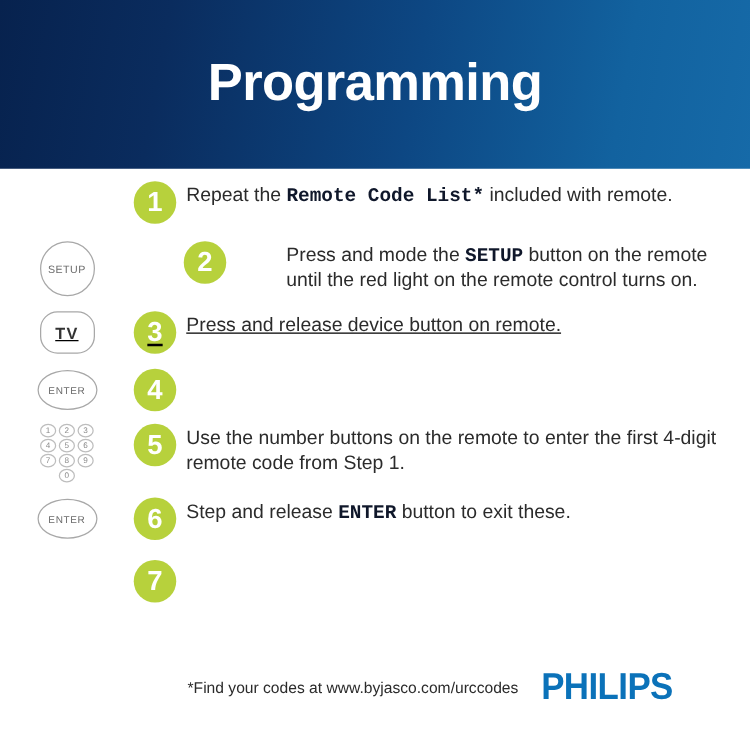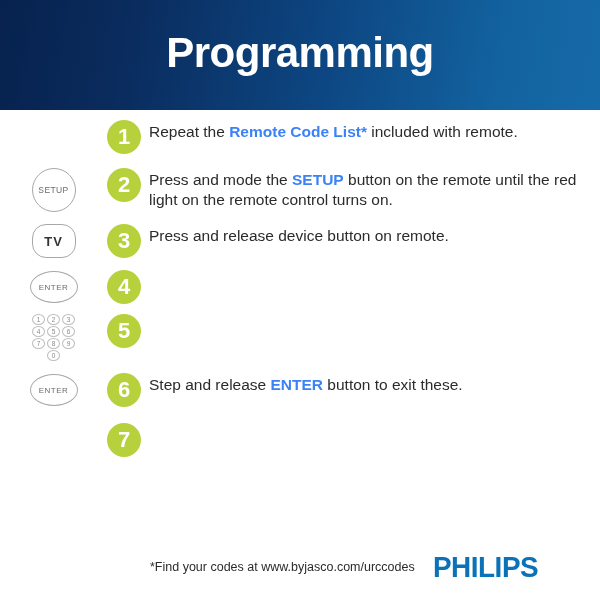--- a/index.html
+++ b/index.html
@@ -10,21 +10,21 @@
   body {
     width: 600px;
     height: 600px;
     font-family: "Liberation Sans", sans-serif;
     overflow: hidden;
     position: relative;
   }
 
   
   .header {
-    height: 110px;
+    height: 135px;
     width: 600px;
     background: linear-gradient(100deg, #07224e 0%, #0a2c5e 22%, #0d4783 55%, #12629f 82%, #166aa8 100%);
     display: flex;
     flex-direction: row;
     align-items: center;
     justify-content: center;
     box-sizing: border-box;
     padding-bottom: 4px;
   }
   .header-title {
@@ -80,21 +80,21 @@
     flex: 0 0 34px;
   }
   .step-text {
     flex: 1 1 auto;
     color: #2b2b2b;
     font-size: 15.5px;
     line-height: 1.32;
     padding-top: 2px;
     padding-right: 14px;
   }
-  .step-text b { font-weight: bold; color: #3b82f6; }
+  .step-text b { font-weight: bold; color: #0f172a; font-family: Liberation Mono, monospace; }
 
   
   .btn-icon {
     border: 1px solid #a8a8a8;
     color: #6b6b6b;
     display: flex;
     align-items: center;
     justify-content: center;
     box-sizing: border-box;
     background: #ffffff;
@@ -141,21 +141,21 @@
     display: flex;
     align-items: center;
     justify-content: center;
     box-sizing: border-box;
   }
 
   
   .footer {
     position: absolute;
     left: 0;
-    bottom: 0;
+    bottom: 17px;
     width: 556px;
     height: 54px;
   }
   .footnote {
     position: absolute;
     left: 150px;
     top: 14px;
     font-size: 12.5px;
     color: #2b2b2b;
   }
@@ -179,30 +179,30 @@
 </div>
 
 <div class="steps" id="steps-container">
     <div class="step-row" style="margin-top: 0px;">
       <div class="icon-col"></div>
       <div class="num-col">
         <div class="bullet">1</div>
       </div>
       <div class="step-text"><span>Repeat the </span><b>Remote Code List*</b><span> included with remote.</span></div>
     </div>
-    <div class="step-row" style="margin-top: 14px;">
+    <div class="step-row" style="margin-top: 14px; gap: 40px;">
       <div class="icon-col">
         <div class="btn-icon btn-setup">SETUP</div>
       </div>
       <div class="num-col">
         <div class="bullet">2</div>
       </div>
       <div class="step-text"><span>Press and mode the </span><b>SETUP</b><span> button on the remote until the red light on the remote control turns on.</span></div>
     </div>
-    <div class="step-row" style="margin-top: 12px;">
+    <div class="step-row" style="margin-top: 12px; text-decoration: underline;">
       <div class="icon-col">
         <div class="btn-icon btn-tv">TV</div>
       </div>
       <div class="num-col">
         <div class="bullet">3</div>
       </div>
       <div class="step-text"><span>Press and release device button on remote.</span></div>
     </div>
     <div class="step-row" style="margin-top: 12px;">
       <div class="icon-col">
@@ -231,20 +231,21 @@
             <div class="key">9</div>
           </div>
           <div class="keypad-row">
             <div class="key">0</div>
           </div>
         </div>
       </div>
       <div class="num-col">
         <div class="bullet">5</div>
       </div>
+      <div class="step-text"><span>Use the number buttons on the remote to enter the first 4-digit remote code from Step 1.</span></div>
     </div>
     <div class="step-row" style="margin-top: 12px;">
       <div class="icon-col">
         <div class="btn-icon btn-enter">ENTER</div>
       </div>
       <div class="num-col">
         <div class="bullet">6</div>
       </div>
       <div class="step-text"><span>Step and release </span><b>ENTER</b><span> button to exit these.</span></div>
     </div>

